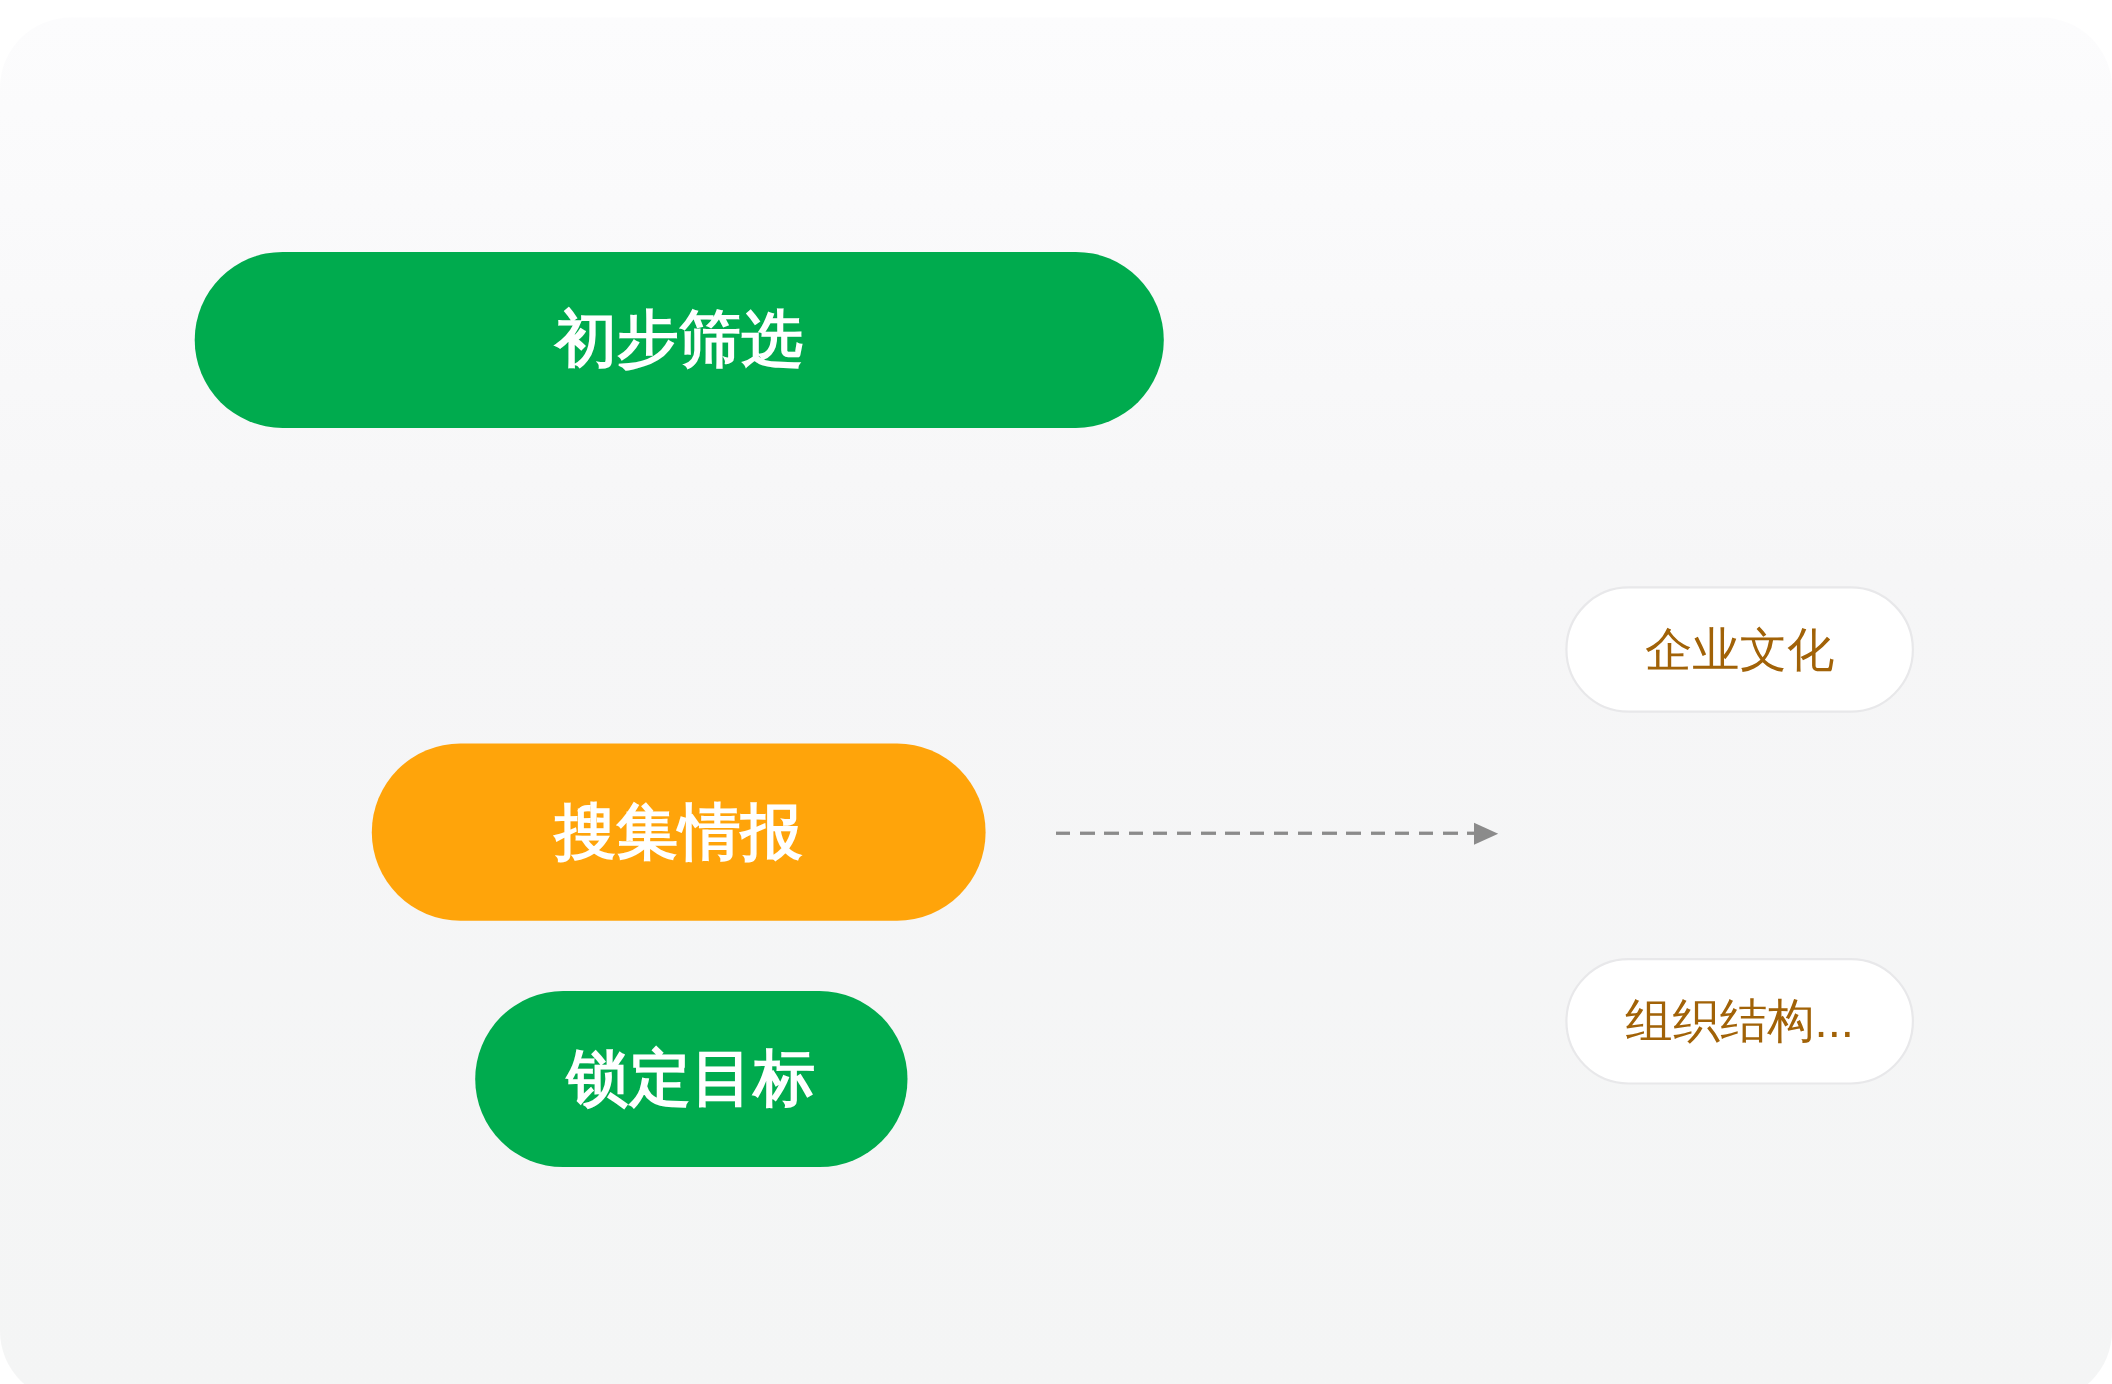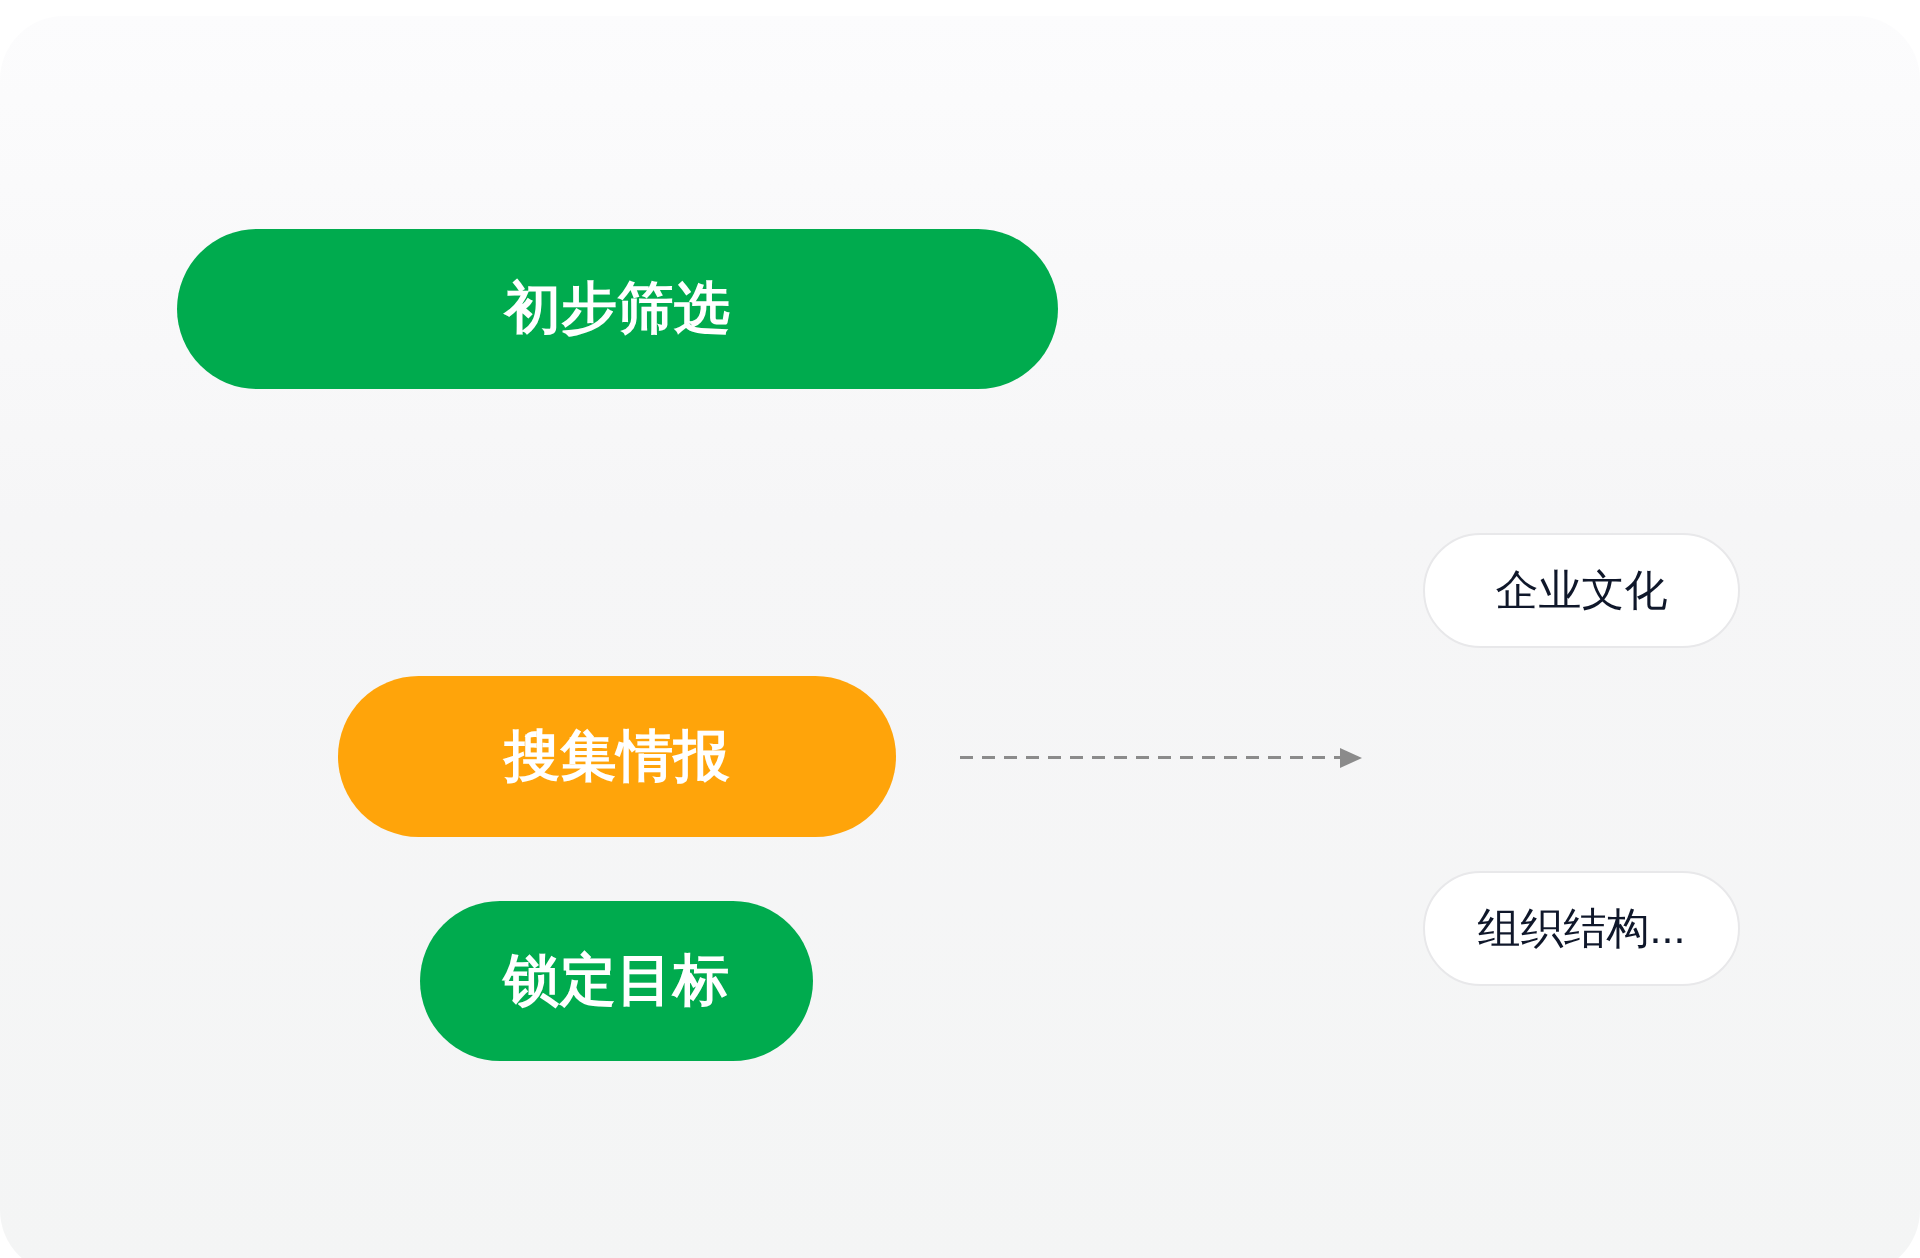--- a/index.html
+++ b/index.html
@@ -27,29 +27,29 @@
   }
   .funnel-pill {
     color: #ffffff;
     font-size: 56px;
     font-weight: 700;
     letter-spacing: 0.5px;
   }
   .step-1 { left: 177px; top: 213px; width: 881px; height: 160px; }
   .step-2 { left: 259px; top: 438px; width: 718px; height: 160px; }
   .step-3 { left: 338px; top: 660px; width: 558px; height: 161px; text-align: right; }
-  .step-4 { left: 420px; top: 885px; width: 393px; height: 160px; }
+  .step-4 { left: 432px; top: 885px; width: 393px; height: 160px; }
 
   .detail-pill {
     left: 1423px;
     width: 317px;
     height: 115px;
     background: #ffffff;
     border: 2px solid #e8e8ea;
-    color: #0f172a;
+    color: #a16207;
     font-size: 43px;
     font-weight: 500;
   }
   .detail-1 { top: 517px; }
   .detail-2 { top: 686px; }
   .detail-3 { top: 855px; }
 
   .dashed-arrow {
     position: absolute;
     left: 960px;

